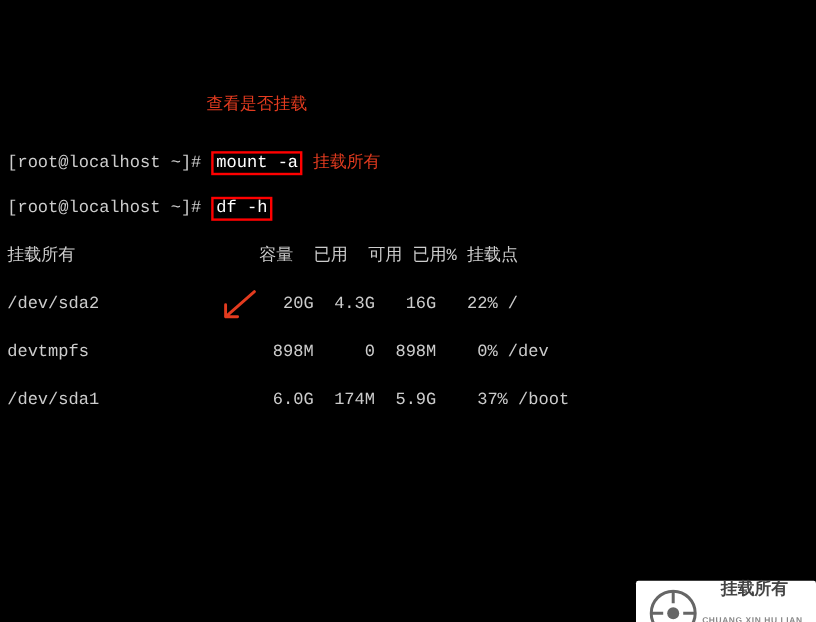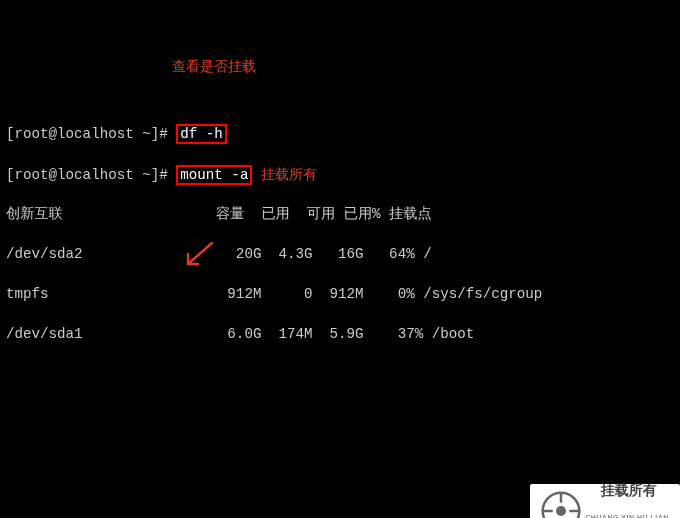--- a/index.html
+++ b/index.html
@@ -63,25 +63,25 @@
     letter-spacing: 0.5px;
     display: block;
   }
 </style>
 </head>
 <body>
 
 
 
 <div id="term">
+<span class="line"><span>[root@localhost ~]# </span><span class="redbox">mount -a</span> <span class="anno">挂载所有</span></span>
 <span class="line"><span>[root@localhost ~]# </span><span class="redbox">df -h</span></span>
-<span class="line"><span>[root@localhost ~]# </span><span class="redbox">mount -a</span> <span class="anno">挂载所有</span></span>
-<span class="line"><span>创新互联                  容量  已用  可用 已用% 挂载点</span>     <span class="anno" style="position:absolute; left:172px; top:36px;">查看是否挂载</span></span>
-<span class="line">/dev/sda2                  20G  4.3G   16G   64% /</span>
-<span class="line">tmpfs                     912M     0  912M    0% /sys/fs/cgroup</span>
+<span class="line"><span>挂载所有                  容量  已用  可用 已用% 挂载点</span>     <span class="anno" style="position:absolute; left:172px; top:56px;">查看是否挂载</span></span>
+<span class="line">/dev/sda2                  20G  4.3G   16G   22% /</span>
+<span class="line">devtmpfs                  898M     0  898M    0% /dev</span>
 <span class="line">/dev/sda1                 6.0G  174M  5.9G    37% /boot</span>
 
 
 
 
 
 
 
 
 

